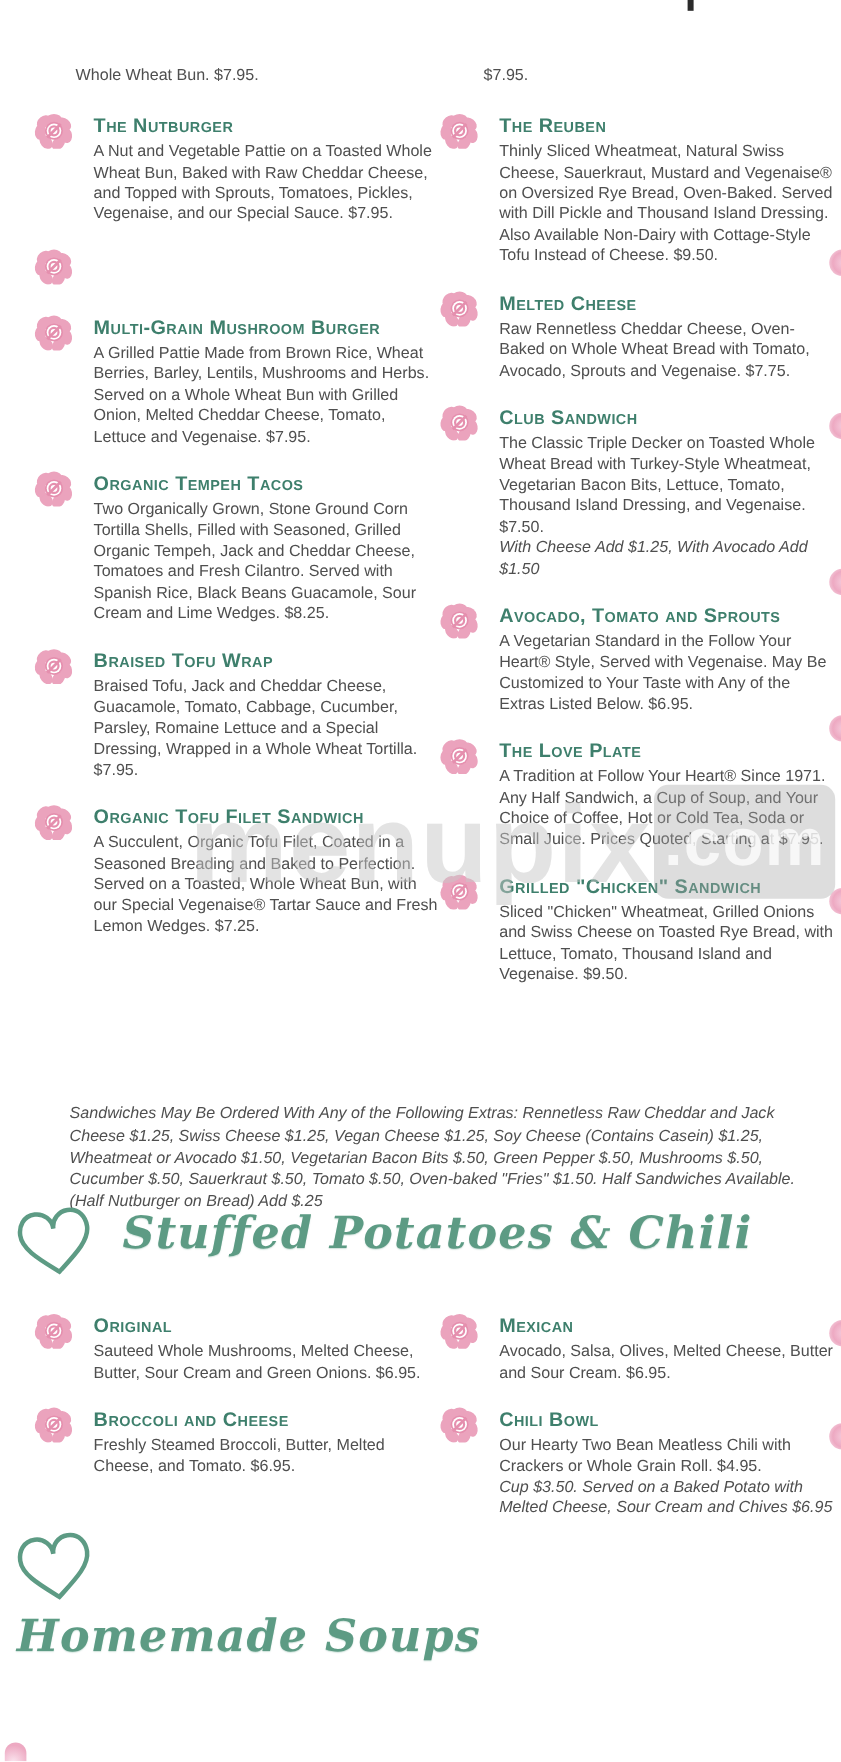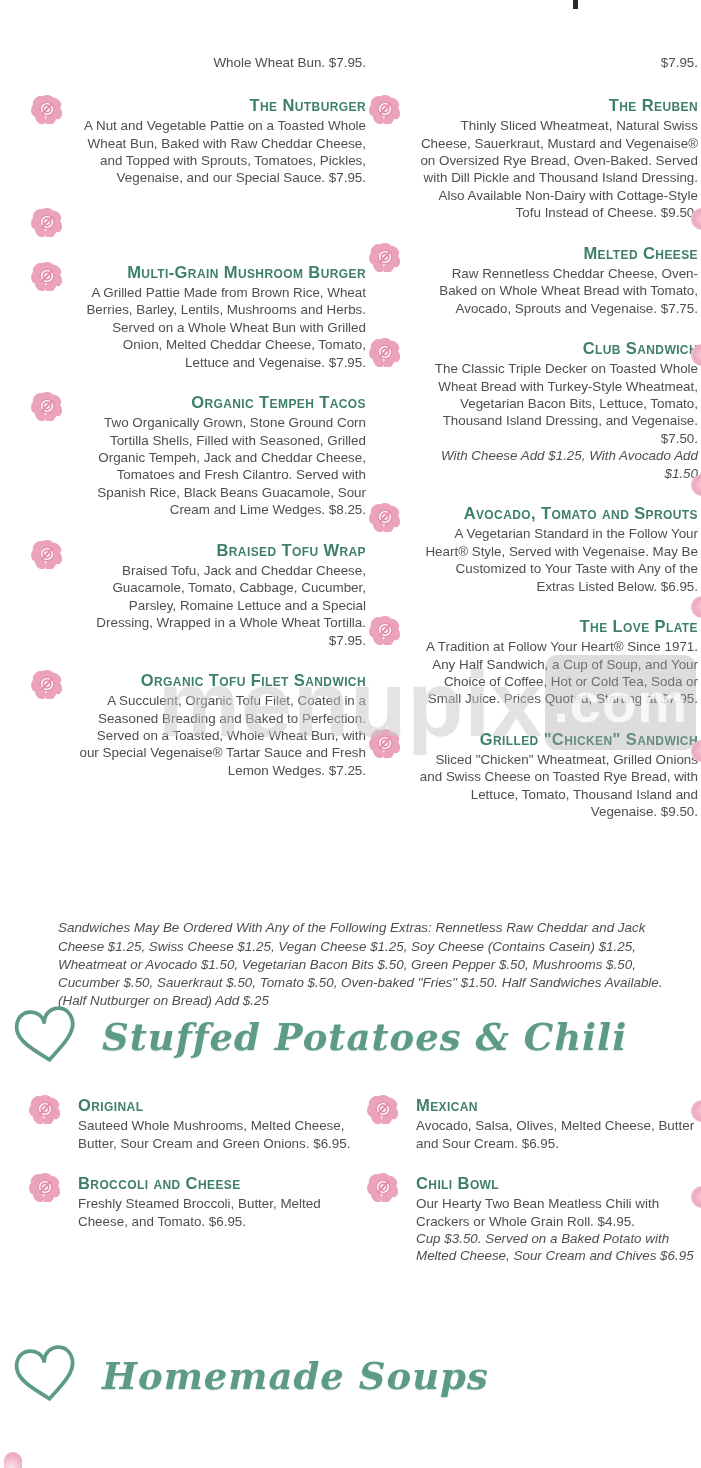--- a/index.html
+++ b/index.html
@@ -1,47 +1,47 @@
 <!DOCTYPE html>
 <html><head>
 <meta charset="utf-8">
 <style>
   html,body{margin:0;padding:0;background:#ffffff;}
   .page{
     position:relative;width:701px;height:1468px;margin:0 auto;background:#fff;
     font-family:"Liberation Sans", sans-serif;color:#4f4f4f;overflow:hidden;
   }
-  .col{position:absolute;width:338px;text-align:right;}
+  .col{position:absolute;width:338px;}
   .col-left{left:28px;top:55px;}
   .col-right{left:366px;top:55px;width:332px;}
   .carryover{margin:0 0 26px 35px;font-size:13.4px;color:#4f4f4f;}
   .col-right .carryover{margin-left:37px;}
   .menu-item{display:flex;align-items:flex-start;margin-bottom:22px;gap:14px;}
   .flower{flex:0 0 36px;margin-top:-2px;}
   .item-body{flex:1;min-width:0;}
   .item-name{
     margin:0 0 3px 0;font-size:16.5px;font-weight:bold;color:#3e7f6c;
     font-variant:small-caps;letter-spacing:0.4px;line-height:1.1;
   }
   .item-desc{margin:0;font-size:13.4px;line-height:1.3;color:#4f4f4f;}
   .item-note{margin:0;font-size:13.4px;line-height:1.3;color:#4f4f4f;font-style:italic;}
   .item-note:empty{display:none;}
   .extras{
     position:absolute;left:58px;top:906px;width:628px;
     font-size:13.4px;line-height:1.36;font-style:italic;color:#4f4f4f;
   }
-  .section-header{position:absolute;display:flex;align-items:center;}
+  .section-header{position:absolute;display:flex;}
   .section-header .heart{margin-right:24px;}
   .script-title{
     font-family:"DejaVu Serif", serif;font-style:italic;font-weight:bold;
     font-size:37px;color:#5d9b84;letter-spacing:1px;
     text-shadow:0 1px 1px rgba(93,155,132,0.3);
   }
   .header-stuffed{left:14px;top:1005px;}
-  .header-soups{left:14px;top:1344px;}
+  .header-soups{left:14px;top:1276px;flex-direction:column;}
   .sub-col{position:absolute;width:338px;top:1096px;}
   .sub-left{left:28px;}
   .sub-right{left:366px;width:332px;}
   .watermark{
     position:absolute;left:158px;top:652px;z-index:6;pointer-events:none;
     font-size:92px;font-weight:bold;letter-spacing:1px;
     color:rgba(200,200,200,0.5);white-space:nowrap;
   }
   .watermark .wm-suffix{
     display:inline-block;font-size:56px;vertical-align:14px;margin-left:2px;

